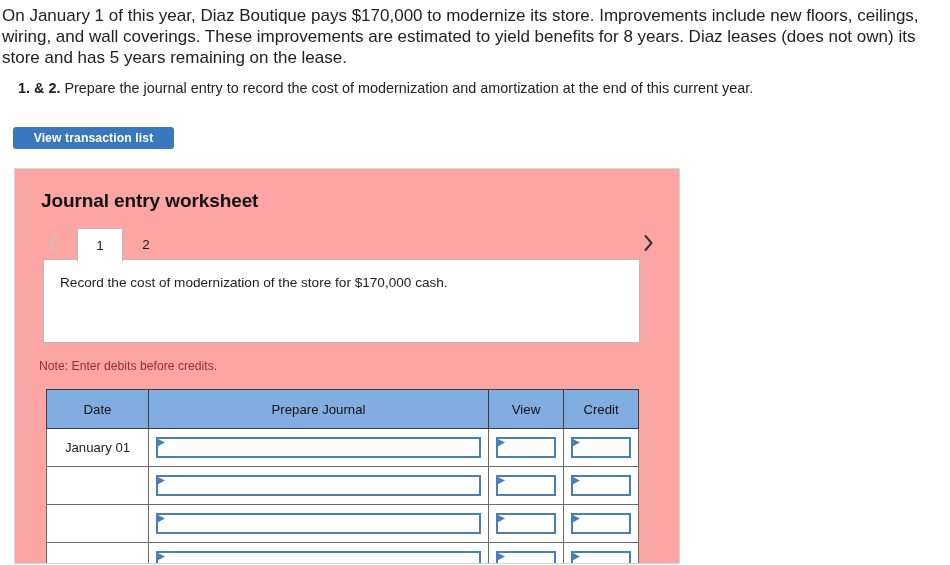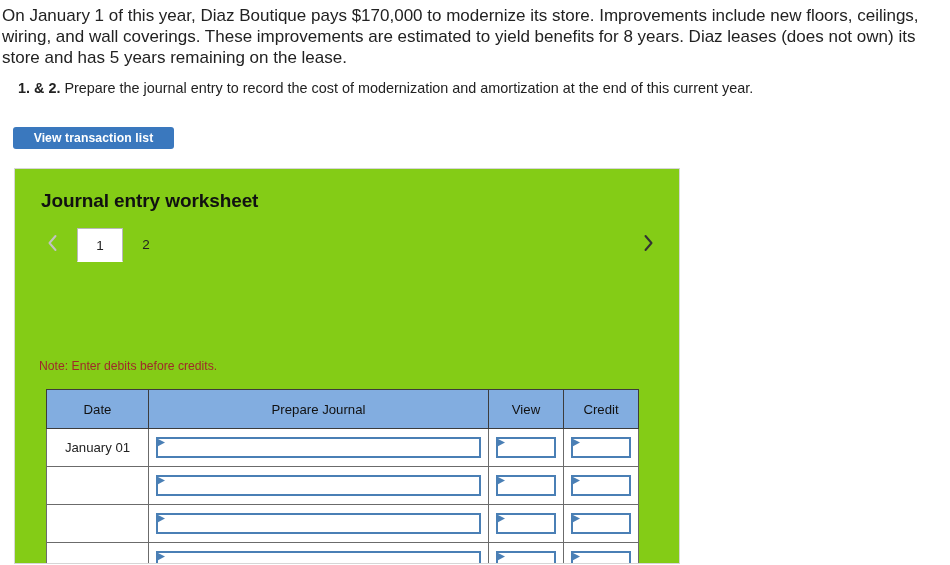--- a/index.html
+++ b/index.html
@@ -60,21 +60,21 @@
     padding: 0;
   }
 
   
   .panel {
     position: absolute;
     left: 14px;
     top: 168px;
     width: 666px;
     height: 396px;
-    background: #84cc16;
+    background: #fca5a5;
     border: 1px solid #d6d6d6;
     box-sizing: border-box;
     overflow: hidden;
   }
 
   .panel-title {
     position: absolute;
     left: 26px;
     top: 21px;
     font-size: 19px;
@@ -258,20 +258,23 @@
 
     <div class="nav-chevron next">
       <span>
         <svg width="11" height="18" viewBox="0 0 11 18">
           <polyline points="2.5,2 8.5,9 2.5,16" fill="none" stroke="#333333" stroke-width="2" stroke-linecap="round" stroke-linejoin="round"></polyline>
         </svg>
       </span>
     </div>
   </div>
 
+  <div class="desc-box">
+    <div class="desc-text">Record the cost of modernization of the store for $170,000 cash.</div>
+  </div>
 
   <div class="note">Note: Enter debits before credits.</div>
 
   <table class="jtable">
     <colgroup>
       <col class="col-date">
         <col class="col-gj">
         <col class="col-debit">
         <col class="col-credit">
     </colgroup>

